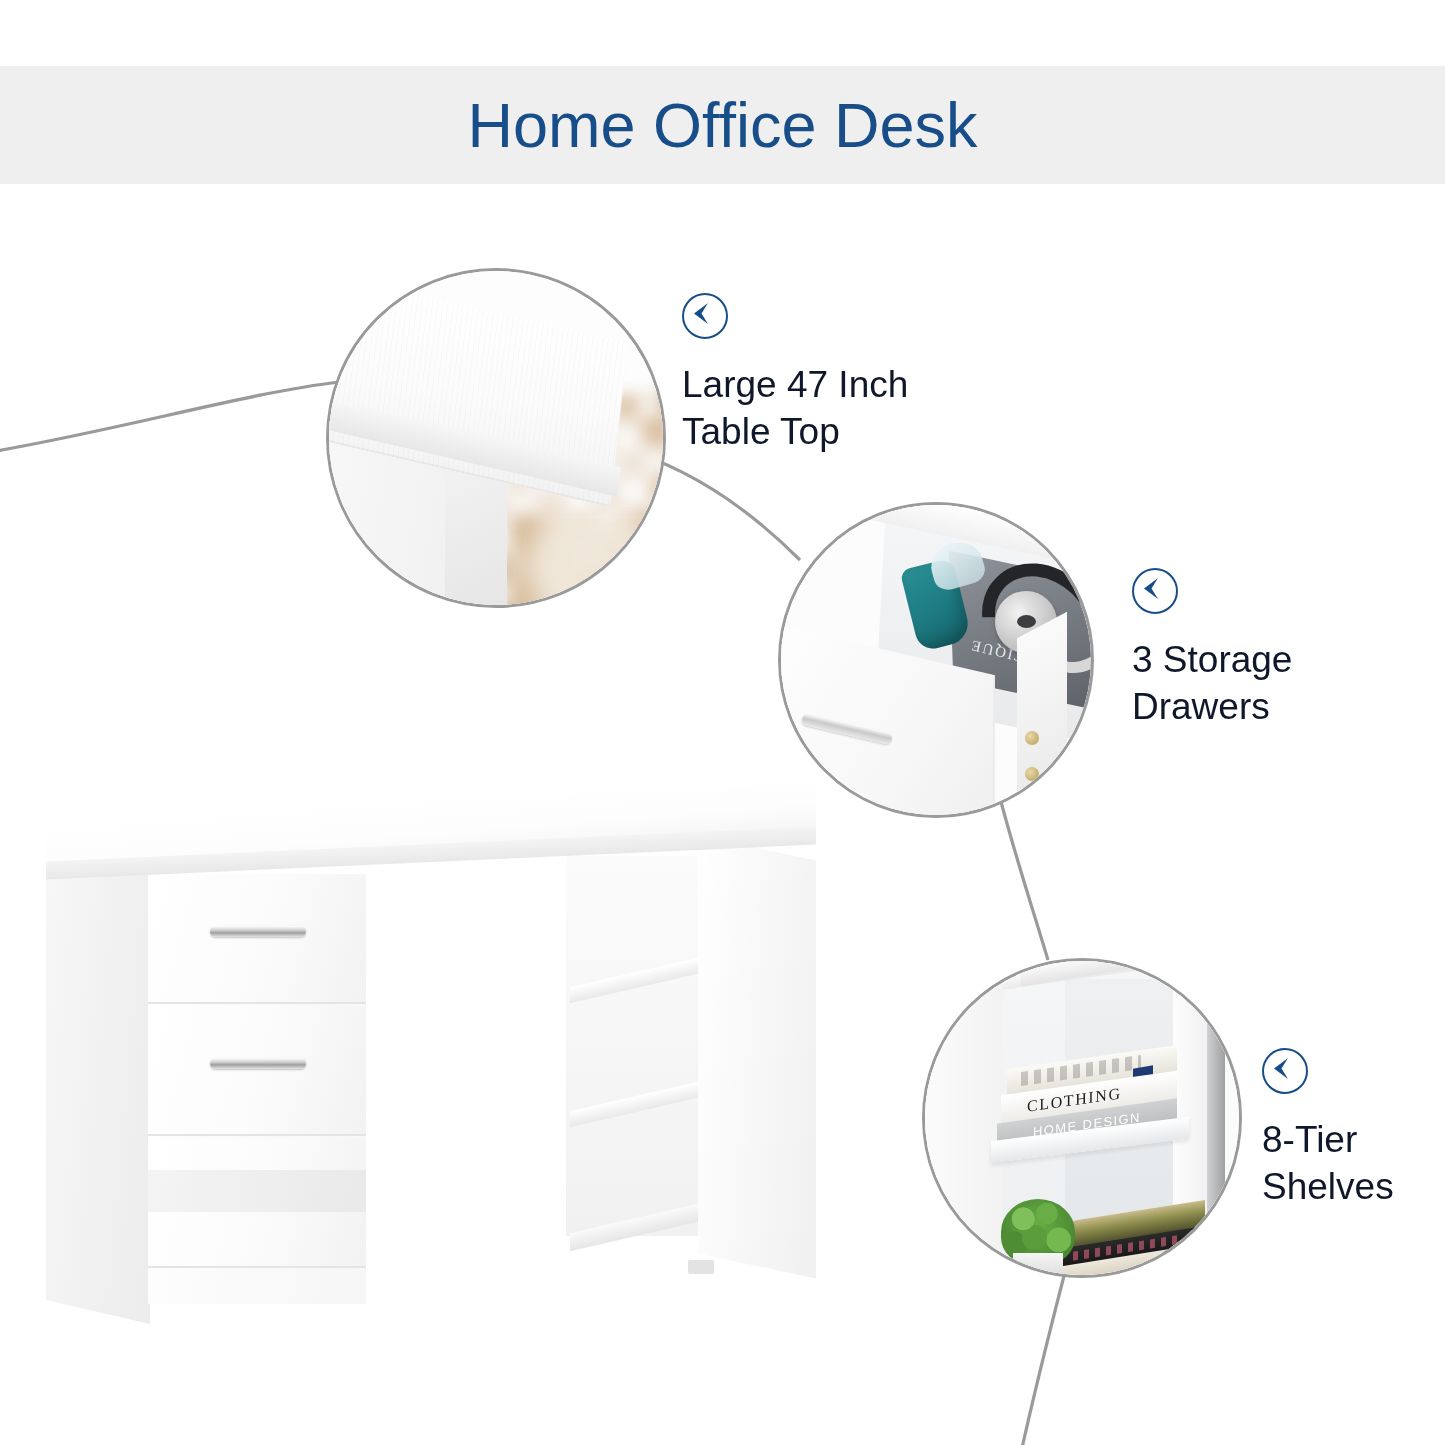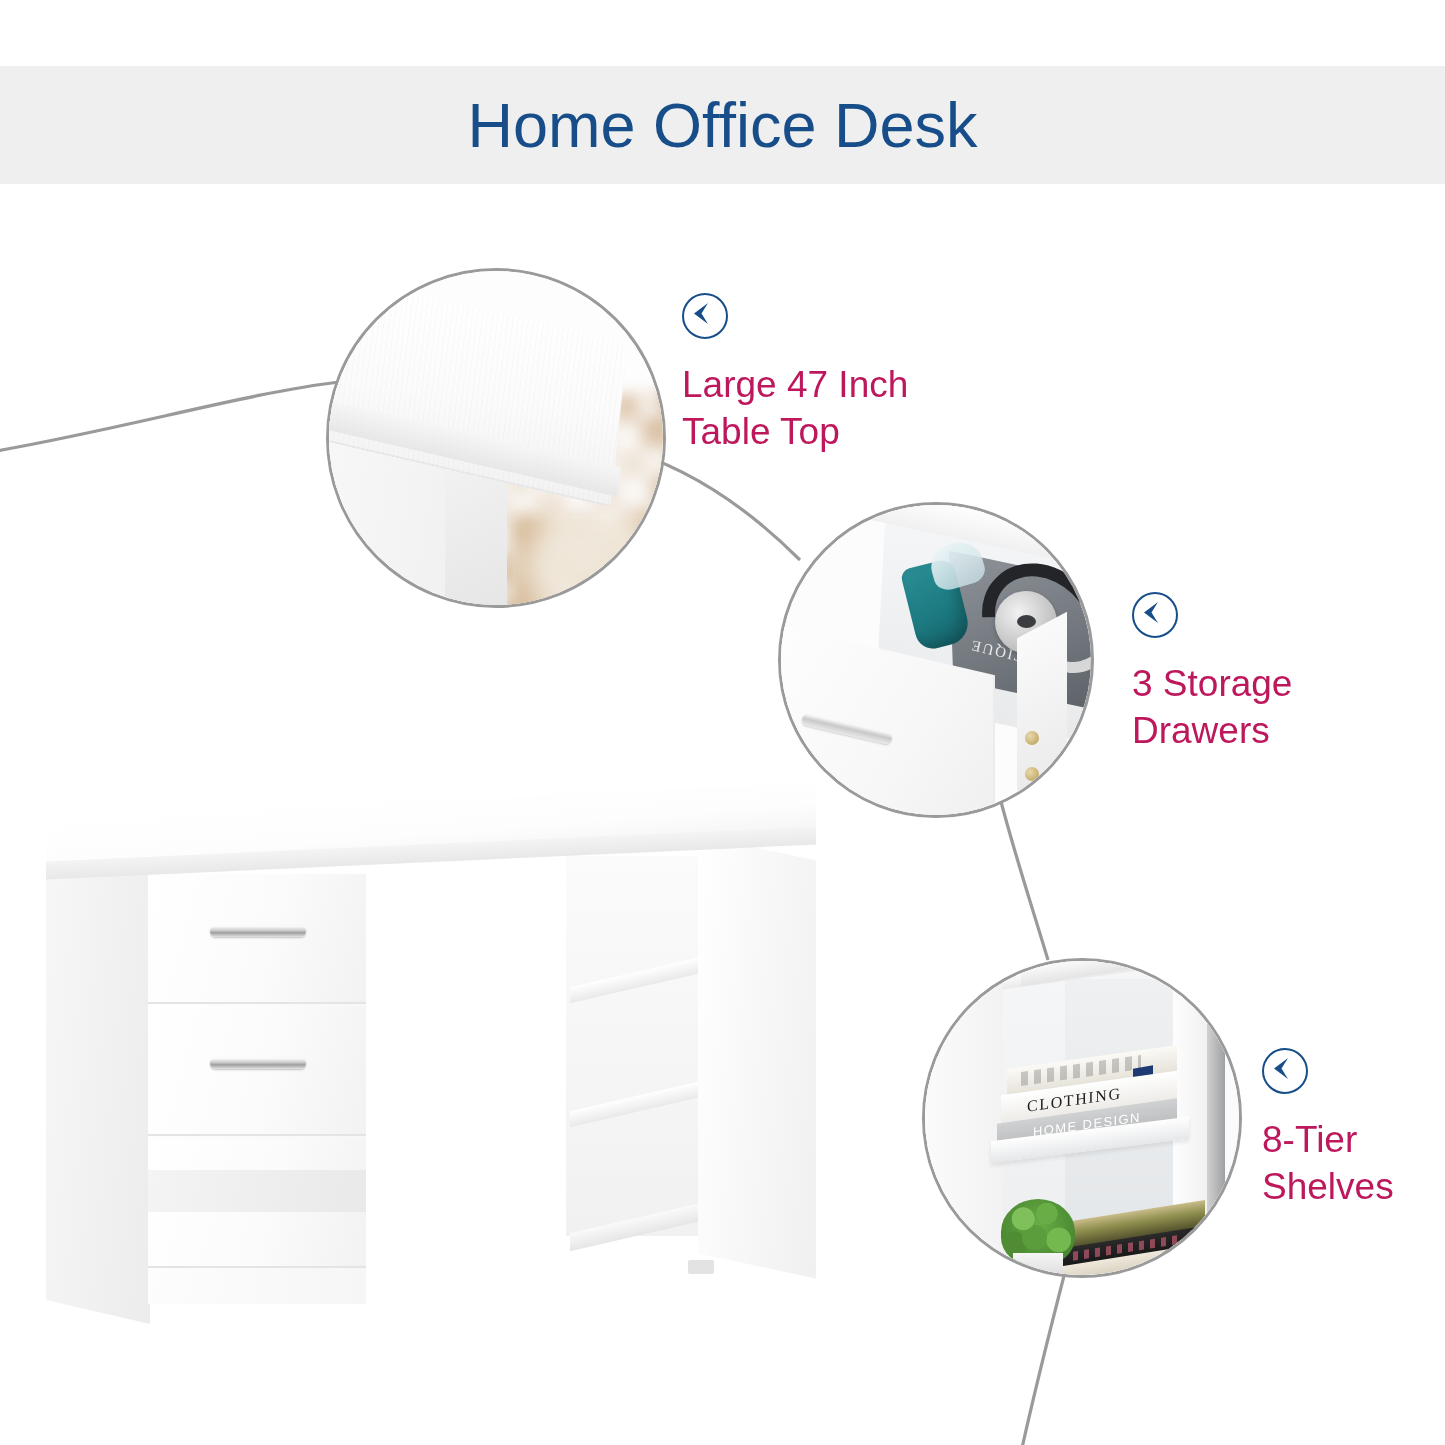--- a/index.html
+++ b/index.html
@@ -42,21 +42,21 @@
   
   .callout-label{position:absolute;}
   .callout-icon{
     width:42px;height:42px;border-radius:50%;
     border:2.5px solid #174e89;
     display:block;
     margin-bottom:22px;
   }
   .callout-icon svg{display:block;}
   .callout-text{
-    font-size:37px;line-height:1.28;color:#be185d;
+    font-size:37px;line-height:1.28;color:#0f172a;
     font-family:"Liberation Sans", sans-serif;
     font-weight:400;white-space:pre-line;
   }
 
   
   .c1-bg{position:absolute;left:0;top:0;width:100%;height:100%;background:#fdfdfd;}
   .c1-topsurface{
     position:absolute;left:-40px;top:32px;width:330px;height:168px;
     background:linear-gradient(175deg,#ffffff 0%,#fbfbfb 55%,#f2f2f2 100%);
     transform:skewY(13deg) skewX(-6deg);
@@ -405,21 +405,21 @@
       <div class="c2-hp-band2"></div>
       <div class="c2-hp-cup"></div>
       <div class="c2-rim-right"></div>
       <div class="c2-drawer-face"></div>
       <div class="c2-handle"></div>
       <div class="c2-screw1"></div>
       <div class="c2-screw2"></div>
     </div>
   </div>
 
-  <div class="callout-label" style="left:1132px;top:592px;">
+  <div class="callout-label" style="left:1132px;top:568px;">
     <span class="callout-icon">
       <svg width="37" height="37" viewBox="0 0 37 37">
         <polygon points="24,8 10,18.5 24,29 17.5,18.5" fill="#174e89"></polygon>
       </svg>
     </span>
     <div class="callout-text">3 Storage
 Drawers</div>
   </div>
 
   <div class="callout-circle" style="left:922px;top:958px;width:314px;height:314px;">

